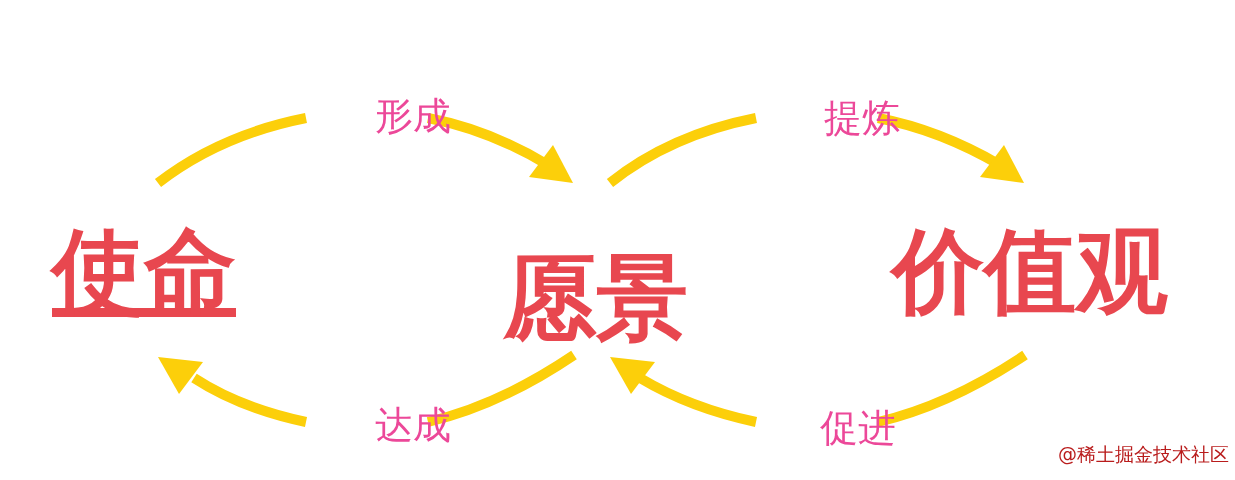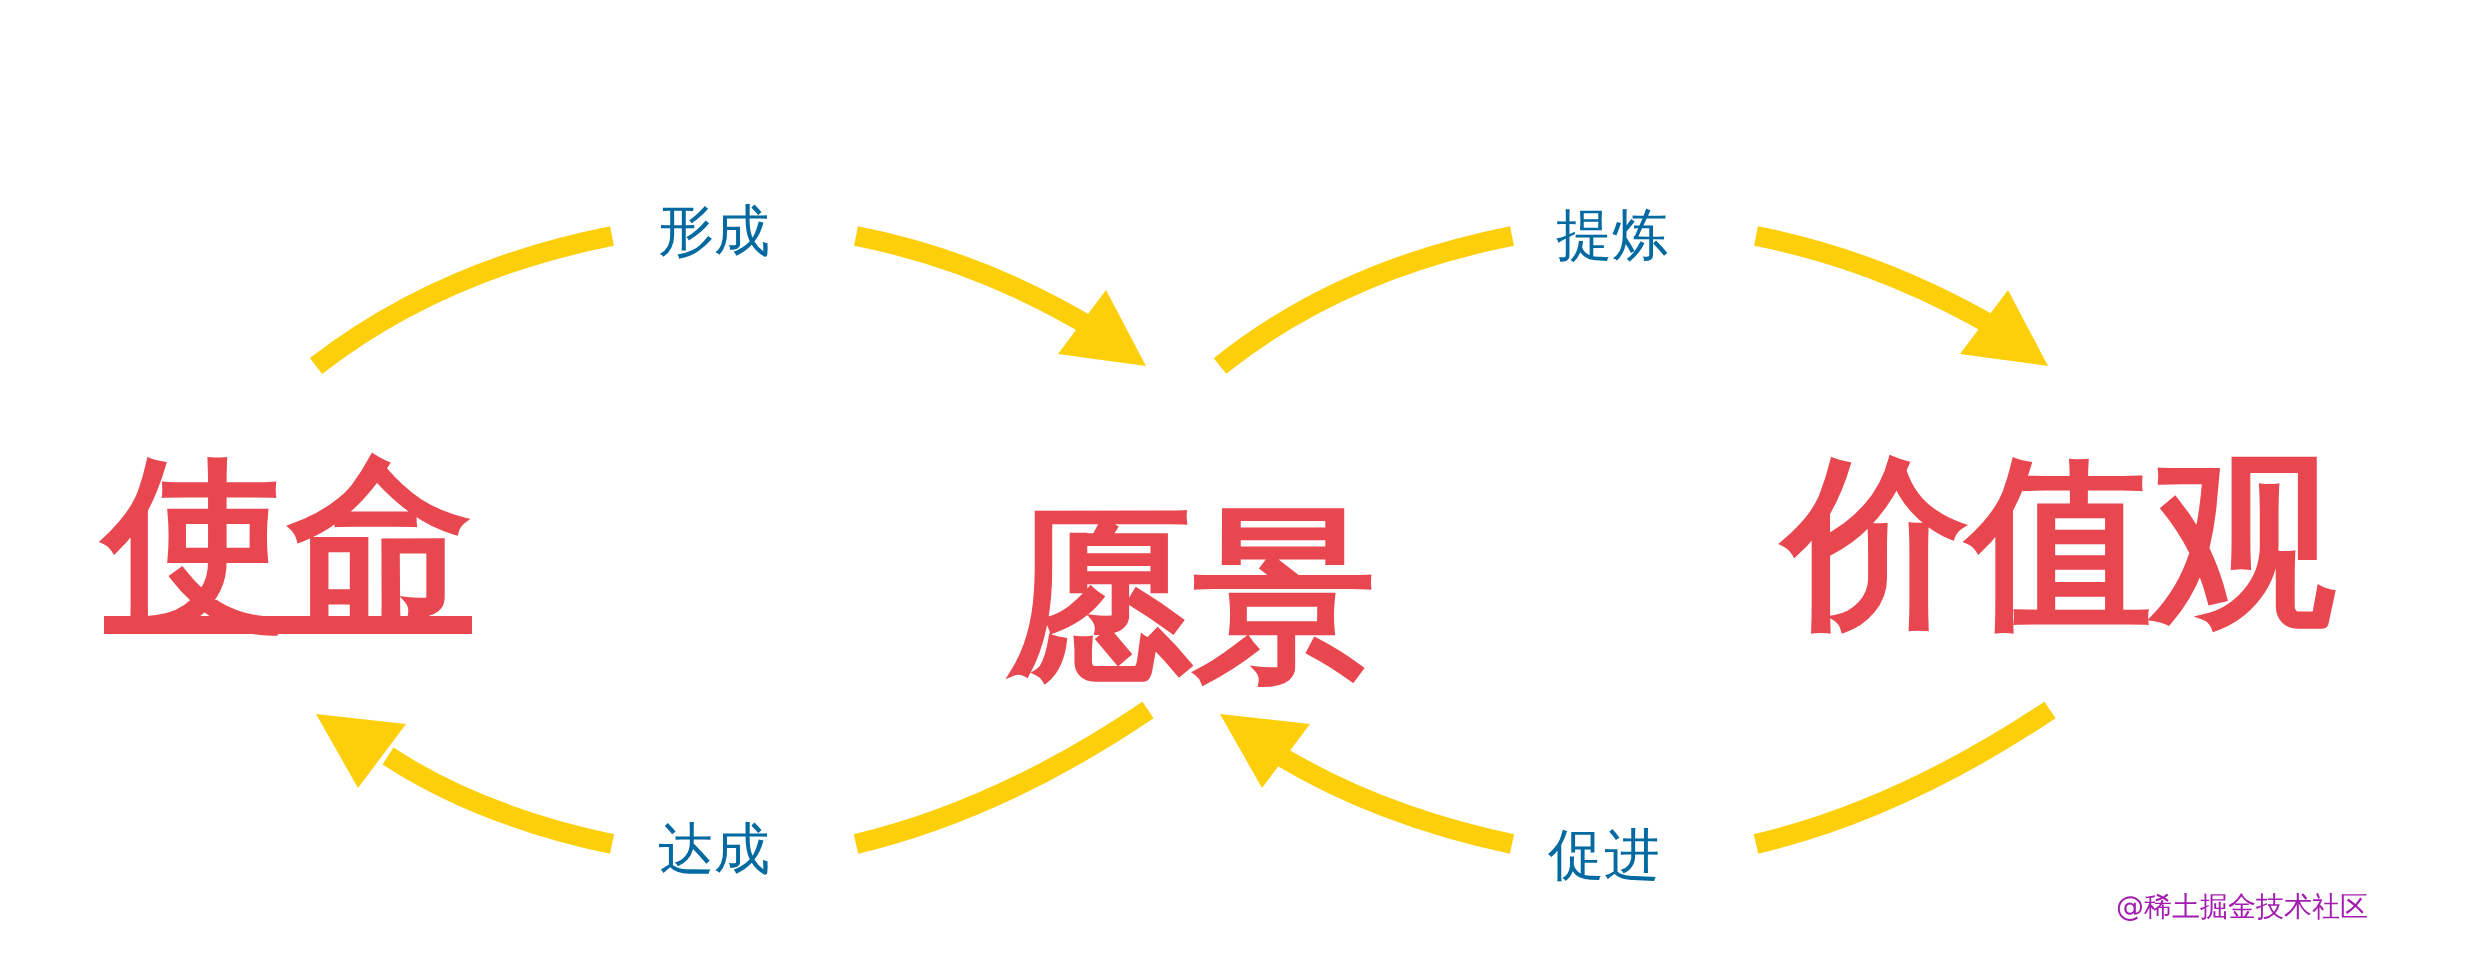--- a/index.html
+++ b/index.html
@@ -1,20 +1,20 @@
 <!DOCTYPE html>
 <html><head>
   <meta charset="utf-8">
   <style>
     html, body { margin: 0; padding: 0; background: #ffffff; }
     body { width: 1235px; height: 480px; position: relative; overflow: hidden; font-family: "DejaVu Sans", sans-serif; }
     .arrows { position: absolute; left: 0; top: 0; width: 1235px; height: 480px; }
     .big { position: absolute; color: #e8474f; font-weight: bold; font-size: 92px; line-height: 100px; letter-spacing: 0px; white-space: nowrap; }
-    .small { position: absolute; color: #0369a1; font-size: 28px; line-height: 40px; white-space: nowrap; }
-    .wm { position: absolute; color: #a21caf; font-size: 14px; line-height: 20px; white-space: nowrap; }
+    .small { position: absolute; color: #ec4899; font-size: 38px; line-height: 40px; white-space: nowrap; margin-left: 46px; }
+    .wm { position: absolute; color: #b91c1c; font-size: 19px; line-height: 20px; white-space: nowrap; }
   </style>
 </head>
 <body>
 
 <svg class="arrows" viewBox="0 0 1235 480">
   <g fill="none" stroke="#fccf0a" stroke-width="10">
 
     <path d="M158,183 Q220,135 306,118"></path>
     <path d="M428,118 Q490,130 548,165"></path>
 

